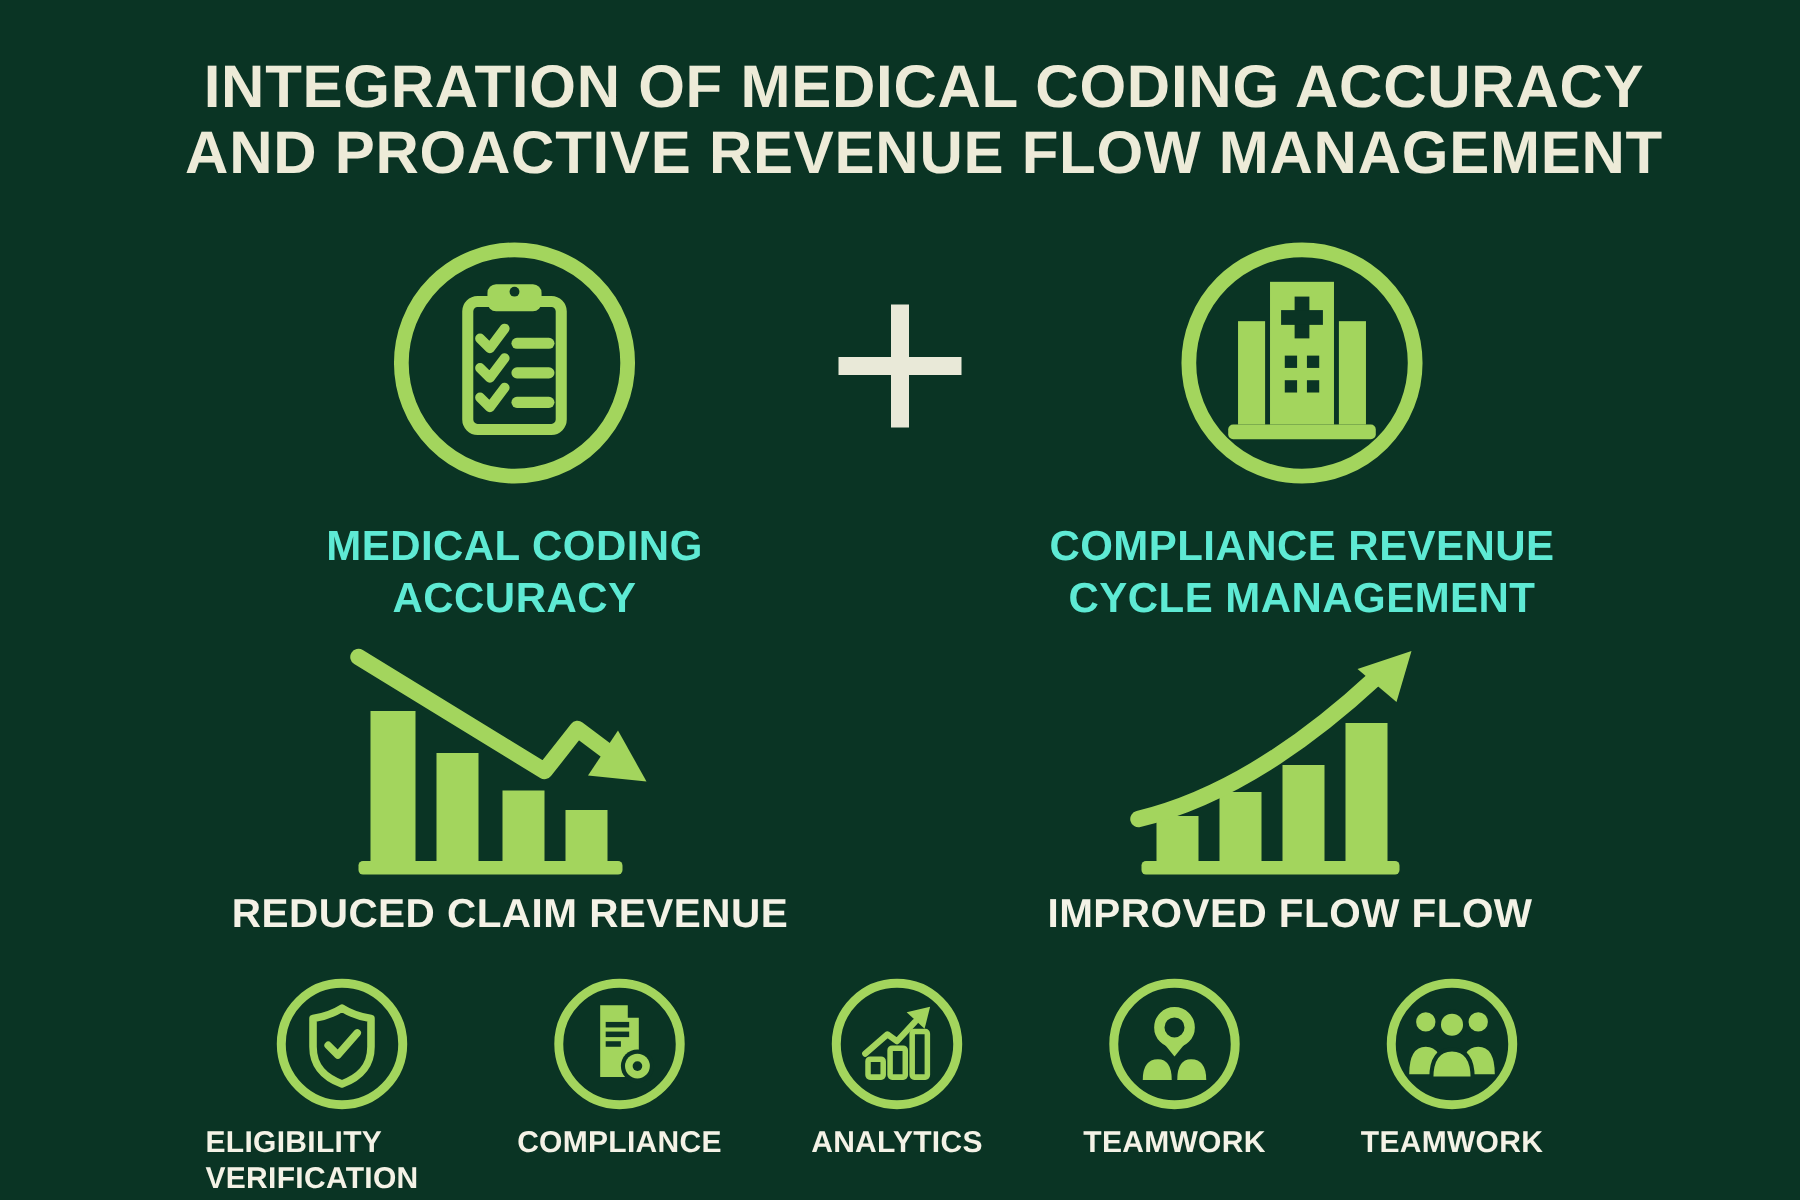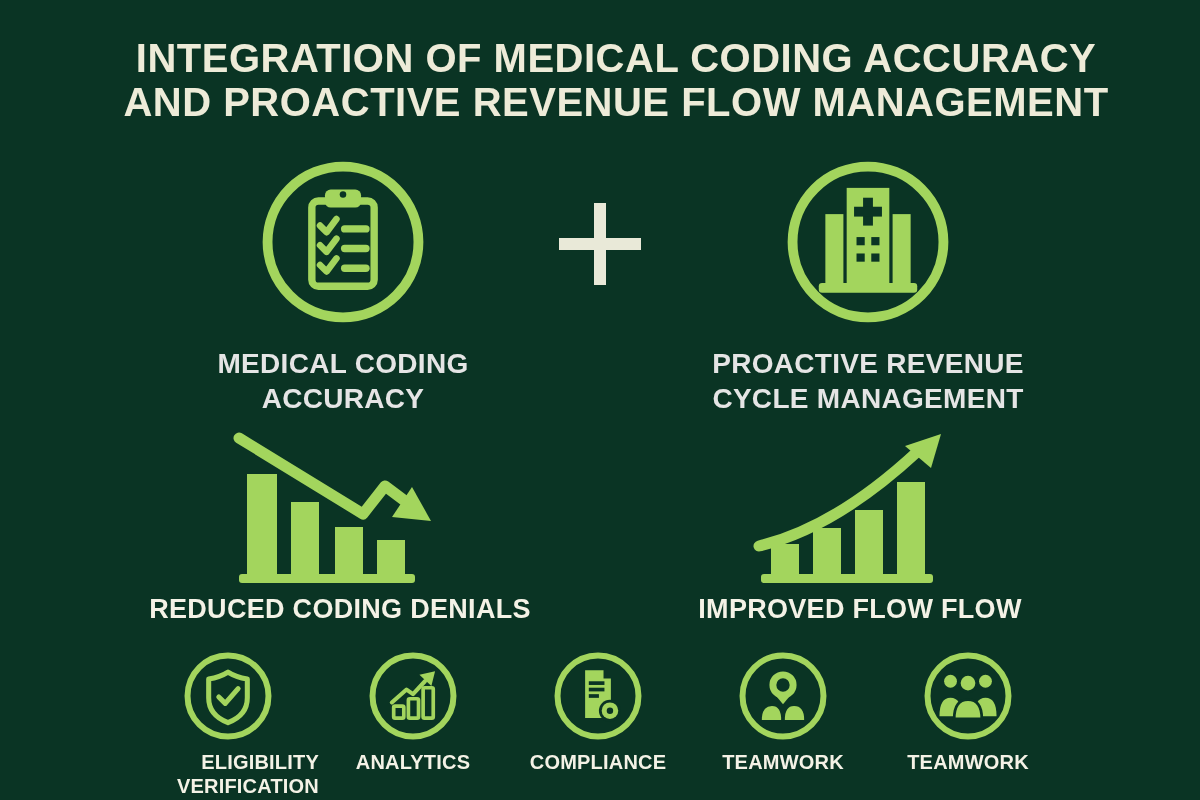--- a/index.html
+++ b/index.html
@@ -10,39 +10,39 @@
   }
   .title {
     position:absolute; top:36px; left:0; width:100%;
     text-align:center; color:#edebd8; font-weight:700;
     font-size:40px; line-height:1.1; letter-spacing:0.5px;padding-left:16px;
   }
   .pair-item { position:absolute; display:flex; flex-direction:column; align-items:center; }
   .pair-left  { left:163px; top:160px; width:360px; }
   .pair-right { left:668px; top:160px; width:400px; }
   .pair-label {
-    margin-top:22px; color:#e5e5e5; font-weight:700; font-size:28px;
+    margin-top:22px; color:#5eead4; font-weight:700; font-size:28px;
     line-height:1.25; text-align:center; letter-spacing:0.3px;
   }
   .plus-wrap { position:absolute; left:551px; top:195px; width:98px; height:98px; }
   .outcome { position:absolute; display:flex; flex-direction:column; align-items:center; }
   .outcome-left  { left:130px; top:428px; width:420px; }
   .outcome-right { left:650px; top:428px; width:420px; }
   .outcome-label {
     margin-top:8px; color:#f4f2e6; font-weight:700; font-size:27px;
     text-align:center; letter-spacing:0.3px;
   }
   .features {
     position:absolute; left:137px; top:650px; width:922px;
     display:flex; justify-content:space-between;
   }
   .feature { width:182px; display:flex; flex-direction:column; align-items:center; }
   .feature-label {
     margin-top:8px; color:#f4f2e6; font-weight:700; font-size:20px;
-    line-height:1.2; text-align:right; letter-spacing:0.2px;
+    line-height:1.2; text-align:left; letter-spacing:0.2px;
   }
   svg { display:block; }
 </style>
 </head>
 <body>
 
 <div class="canvas">
 
   <div class="title">
     <div>INTEGRATION OF MEDICAL CODING ACCURACY</div>
@@ -79,34 +79,34 @@
       <rect x="65" y="33" width="11" height="42" fill="#a3d55d"></rect>
       <rect x="37" y="17" width="26" height="58" fill="#a3d55d"></rect>
       <rect x="20" y="75" width="60" height="6" rx="2" fill="#a3d55d"></rect>
       <rect x="47" y="23" width="6" height="17" fill="#0a3424"></rect>
       <rect x="41.5" y="28.5" width="17" height="6" fill="#0a3424"></rect>
       <rect x="43" y="47" width="5" height="5" fill="#0a3424"></rect>
       <rect x="52" y="47" width="5" height="5" fill="#0a3424"></rect>
       <rect x="43" y="57" width="5" height="5" fill="#0a3424"></rect>
       <rect x="52" y="57" width="5" height="5" fill="#0a3424"></rect>
     </svg>
-    <div class="pair-label">PROACTIVE REVENUE CYCLE MANAGEMENT</div>
+    <div class="pair-label">COMPLIANCE REVENUE CYCLE MANAGEMENT</div>
   </div>
 
   <div class="outcome outcome-left">
     <svg width="230" height="158" viewBox="0 0 230 158">
       <rect x="22" y="46" width="30" height="100" fill="#a3d55d"></rect>
       <rect x="66" y="74" width="28" height="72" fill="#a3d55d"></rect>
       <rect x="110" y="99" width="28" height="47" fill="#a3d55d"></rect>
       <rect x="152" y="112" width="28" height="34" fill="#a3d55d"></rect>
       <rect x="14" y="146" width="176" height="9" rx="3" fill="#a3d55d"></rect>
       <path d="M14,10 L138,86 L160,58 L184,76" fill="none" stroke="#a3d55d" stroke-width="11" stroke-linecap="round" stroke-linejoin="round"></path>
       <polygon points="206,93 167,89 187,59" fill="#a3d55d"></polygon>
     </svg>
-    <div class="outcome-label">REDUCED CODING DENIALS</div>
+    <div class="outcome-label">REDUCED CLAIM REVENUE</div>
   </div>
 
   <div class="outcome outcome-right">
     <svg width="230" height="158" viewBox="0 0 230 158">
       <rect x="26" y="116" width="28" height="30" fill="#a3d55d"></rect>
       <rect x="68" y="100" width="28" height="46" fill="#a3d55d"></rect>
       <rect x="110" y="82" width="28" height="64" fill="#a3d55d"></rect>
       <rect x="152" y="54" width="28" height="92" fill="#a3d55d"></rect>
       <rect x="16" y="146" width="172" height="9" rx="3" fill="#a3d55d"></rect>
       <path d="M14,118 C64,106 118,74 172,24" fill="none" stroke="#a3d55d" stroke-width="11" stroke-linecap="round"></path>
@@ -122,41 +122,41 @@
         <circle cx="50" cy="50" r="44" fill="none" stroke="#a3d55d" stroke-width="6.5"></circle>
         <path d="M50,24 C43,28.5 35.5,30.5 29,31.5 L29,52 C29,67 38,74.5 50,79 C62,74.5 71,67 71,52 L71,31.5 C64.5,30.5 57,28.5 50,24 Z" fill="none" stroke="#a3d55d" stroke-width="5.5" stroke-linejoin="round"></path>
         <polyline points="40,51 47,58 61,42" fill="none" stroke="#a3d55d" stroke-width="5.5" stroke-linecap="round" stroke-linejoin="round"></polyline>
       </svg>
       <div class="feature-label">ELIGIBILITY VERIFICATION</div>
     </div>
 
     <div class="feature">
       <svg width="92" height="92" viewBox="0 0 100 100">
         <circle cx="50" cy="50" r="44" fill="none" stroke="#a3d55d" stroke-width="6.5"></circle>
-        <rect x="29" y="61" width="11" height="13" rx="1.5" fill="none" stroke="#a3d55d" stroke-width="4"></rect>
-        <rect x="45" y="53" width="11" height="21" rx="1.5" fill="none" stroke="#a3d55d" stroke-width="4"></rect>
-        <rect x="61" y="41" width="11" height="33" rx="1.5" fill="none" stroke="#a3d55d" stroke-width="4"></rect>
-        <polyline points="27,57 43,43 50,48 63,34" fill="none" stroke="#a3d55d" stroke-width="4.5" stroke-linecap="round" stroke-linejoin="round"></polyline>
-        <polygon points="74,23 70,39 57,27" fill="#a3d55d"></polygon>
-      </svg>
-      <div class="feature-label">ANALYTICS</div>
-    </div>
-
-    <div class="feature">
-      <svg width="92" height="92" viewBox="0 0 100 100">
-        <circle cx="50" cy="50" r="44" fill="none" stroke="#a3d55d" stroke-width="6.5"></circle>
         <path d="M36,22 L56,22 L56,31 L64,31 L64,74 L36,74 Z" fill="#a3d55d"></path>
         <rect x="40" y="34" width="17" height="4" fill="#0a3424"></rect>
         <rect x="40" y="41" width="17" height="4" fill="#0a3424"></rect>
         <rect x="40" y="48" width="11" height="4" fill="#0a3424"></rect>
         <circle cx="63" cy="66" r="12" fill="#0a3424"></circle>
         <circle cx="63" cy="66" r="9" fill="#a3d55d"></circle>
         <circle cx="63" cy="66" r="3.5" fill="#0a3424"></circle>
       </svg>
       <div class="feature-label">COMPLIANCE</div>
+    </div>
+
+    <div class="feature">
+      <svg width="92" height="92" viewBox="0 0 100 100">
+        <circle cx="50" cy="50" r="44" fill="none" stroke="#a3d55d" stroke-width="6.5"></circle>
+        <rect x="29" y="61" width="11" height="13" rx="1.5" fill="none" stroke="#a3d55d" stroke-width="4"></rect>
+        <rect x="45" y="53" width="11" height="21" rx="1.5" fill="none" stroke="#a3d55d" stroke-width="4"></rect>
+        <rect x="61" y="41" width="11" height="33" rx="1.5" fill="none" stroke="#a3d55d" stroke-width="4"></rect>
+        <polyline points="27,57 43,43 50,48 63,34" fill="none" stroke="#a3d55d" stroke-width="4.5" stroke-linecap="round" stroke-linejoin="round"></polyline>
+        <polygon points="74,23 70,39 57,27" fill="#a3d55d"></polygon>
+      </svg>
+      <div class="feature-label">ANALYTICS</div>
     </div>
 
     <div class="feature">
       <svg width="92" height="92" viewBox="0 0 100 100">
         <circle cx="50" cy="50" r="44" fill="none" stroke="#a3d55d" stroke-width="6.5"></circle>
         <polygon points="41,48 59,48 50,59" fill="#a3d55d"></polygon>
         <circle cx="50" cy="38" r="11" fill="none" stroke="#a3d55d" stroke-width="7.5"></circle>
         <path d="M27,76 Q27,61 38,61 Q48,61 48,76 Z" fill="#a3d55d"></path>
         <path d="M52,76 Q52,61 62,61 Q73,61 73,76 Z" fill="#a3d55d"></path>
       </svg>

